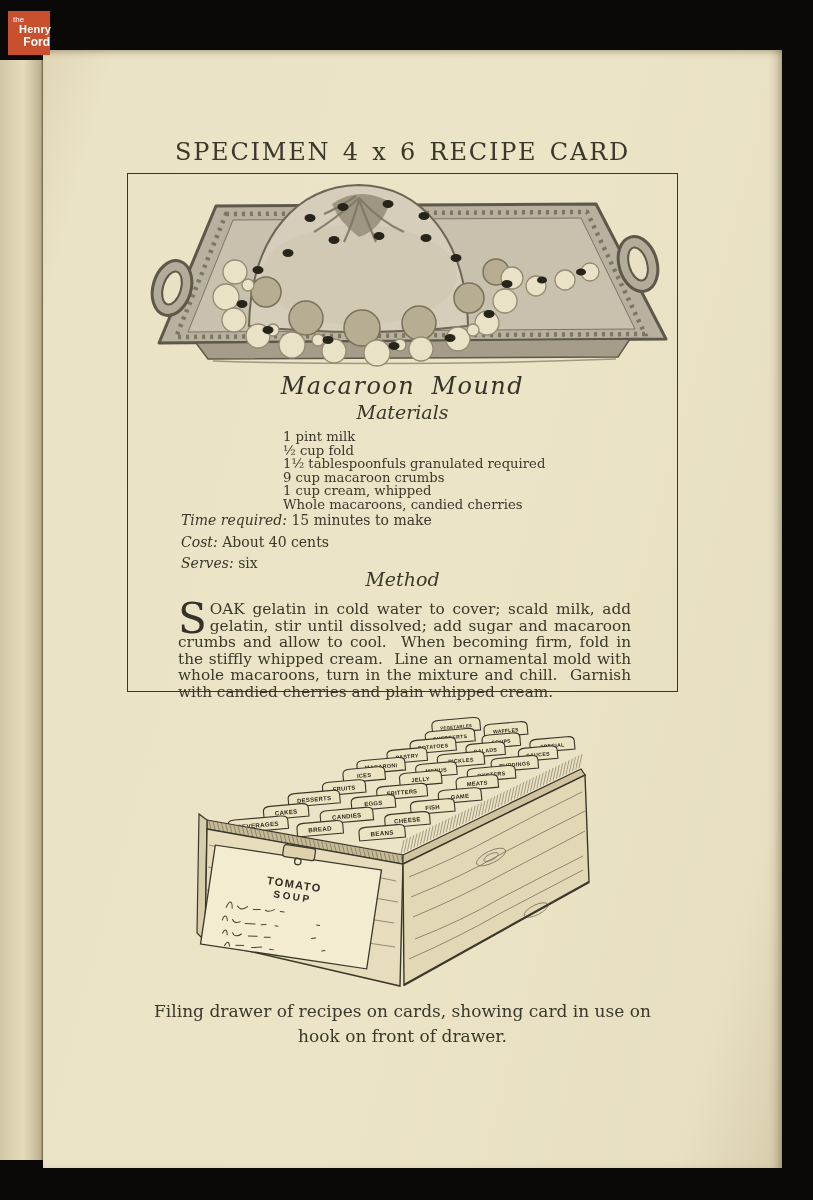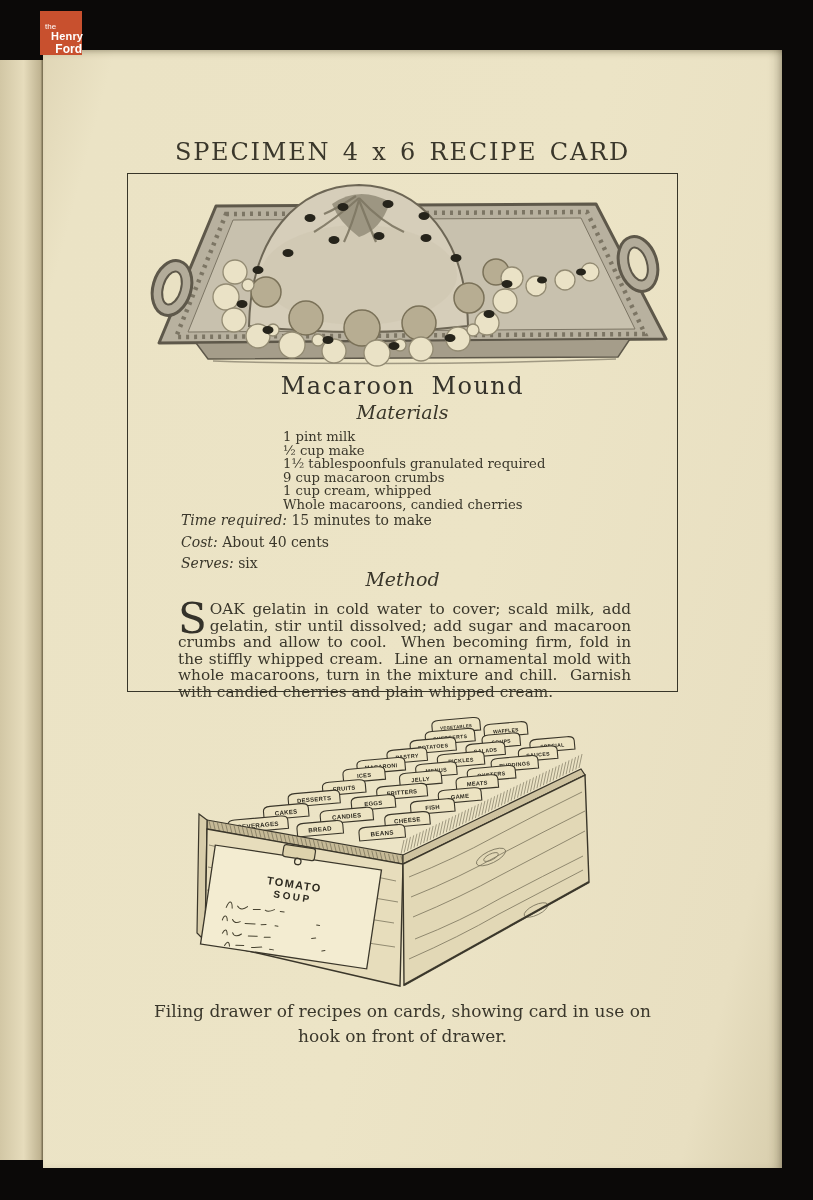--- a/index.html
+++ b/index.html
@@ -12,38 +12,37 @@
     position:absolute;left:0;top:60px;width:43px;height:1100px;
     background:linear-gradient(90deg,#d2c7a5,#e6dcbc 55%,#bfb391 94%,#6e6448 100%);
   }
   .page{
     position:absolute;left:43px;top:50px;width:739px;height:1118px;
     background:linear-gradient(105deg,#e0d6b6 0%,#ebe3c5 7%,var(--page,#ece4c6) 55%,#e8dfc1 90%,#d8cead 100%);
     box-shadow:inset 0 7px 10px -8px rgba(60,50,20,.55), inset -9px 0 14px -10px rgba(40,30,10,.65);
   }
   .logo{
     position:absolute;left:8px;top:11px;width:42px;height:44px;box-sizing:border-box;
-    background:var(--logo-orange,#c8502e);color:#fff;line-height:1;padding:12px 0 0 4px;
+    background:var(--logo-orange,#c8502e);color:#fff;line-height:1;padding:5px 0 0 4px;
     font-family:"Liberation Sans",sans-serif;
-    margin-left:32px;
   }
   .logo .the{font-size:8px;display:block;margin-left:1px;}
   .logo .henry{font-size:11px;font-weight:700;display:block;margin-left:7px;letter-spacing:.2px;}
   .logo .ford{font-size:12px;font-weight:700;display:block;margin-left:1px;margin-top:1px;text-align:right;}
 
   .page-title{
     position:absolute;left:127px;top:138px;width:551px;text-align:center;
     font-size:24px;letter-spacing:1.8px;word-spacing:3px;color:var(--ink,#3a372b);
   }
   .card{
     position:absolute;left:127px;top:173px;width:551px;height:519px;
     border:1.6px solid #383629;box-sizing:border-box;
   }
   .tray-svg{position:absolute;left:10px;top:6px;}
-  .recipe-title{position:absolute;top:198px;width:100%;text-align:center;font-size:24px;letter-spacing:1.5px;word-spacing:7px;color:#34322a;}
+  .recipe-title{position:absolute;top:198px;width:100%;text-align:center;font-size:24px;letter-spacing:1.5px;word-spacing:7px;color:#34322a;font-style:italic;}
   .materials-h{position:absolute;top:227px;width:100%;text-align:center;font-size:19px;font-style:italic;color:var(--ink,#3a372b);}
   .ingredients{position:absolute;top:256px;left:155px;font-size:13.2px;line-height:13.5px;color:var(--ink,#3a372b);}
   .meta{position:absolute;top:338px;left:53px;font-size:14px;color:var(--ink,#3a372b);}
   .meta div{margin-bottom:5.5px;}
   .it{font-style:italic;}
   .method-h{position:absolute;top:394px;width:100%;text-align:center;font-size:19px;font-style:italic;color:var(--ink,#3a372b);}
   .method{position:absolute;top:412px;left:50px;width:453px;font-size:15.3px;line-height:16.5px;text-align:justify;color:var(--ink,#3a372b);}
   .method .body-text{white-space:pre-wrap;}
   .dropcap{float:left;font-size:42px;line-height:31px;padding:2px 3px 0 0;color:#34322a;}
 
@@ -150,21 +149,21 @@
         <ellipse cx="404" cy="100" rx="5" ry="3.6"></ellipse>
       <ellipse cx="443" cy="92" rx="5" ry="3.6"></ellipse>
     </g>
   </svg>
 
   <div class="recipe-title">Macaroon Mound</div>
   <div class="materials-h">Materials</div>
 
   <div class="ingredients">
     <div>1 pint milk</div>
-    <div>½ cup make</div>
+    <div>½ cup fold</div>
     <div>1½ tablespoonfuls granulated required</div>
     <div>9 cup macaroon crumbs</div>
     <div>1 cup cream, whipped</div>
     <div>Whole macaroons, candied cherries</div>
   </div>
 
   <div class="meta">
     <div><span class="it">Time required:</span> <span>15 minutes to make</span></div>
     <div><span class="it">Cost:</span> <span>About 40 cents</span></div>
     <div><span class="it">Serves:</span> <span>six</span></div>

